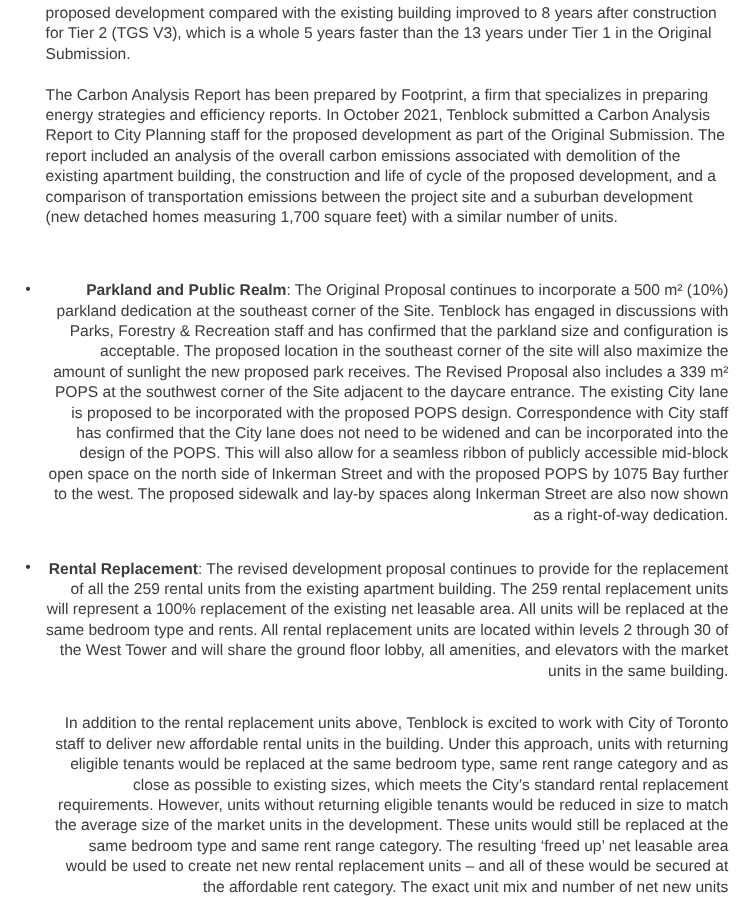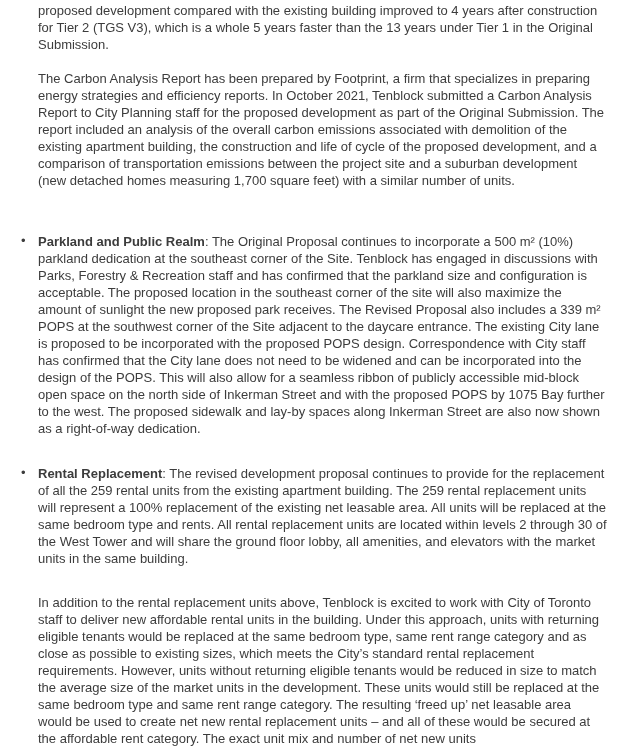--- a/index.html
+++ b/index.html
@@ -34,35 +34,36 @@
   }
   .bullet-item .marker {
     position: absolute;
     left: -17px;
     top: -1px;
     font-size: 13px;
     color: #3c3c3c;
   }
   .bullet-item p {
     margin: 0;
+    text-align: right;
   }
   .bullet-item .continuation {
     margin-top: 27px;
   }
   .bold {
     font-weight: bold;
   }
 </style>
 </head>
 <body>
 
 <div class="page">
   <div class="content">
 
-    <p class="para">proposed development compared with the existing building improved to 4 years after construction for Tier 2 (TGS V3), which is a whole 5 years faster than the 13 years under Tier 1 in the Original Submission.</p>
+    <p class="para">proposed development compared with the existing building improved to 8 years after construction for Tier 2 (TGS V3), which is a whole 5 years faster than the 13 years under Tier 1 in the Original Submission.</p>
 
     <p class="para carbon">The Carbon Analysis Report has been prepared by Footprint, a firm that specializes in preparing energy strategies and efficiency reports. In October 2021, Tenblock submitted a Carbon Analysis Report to City Planning staff for the proposed development as part of the Original Submission. The report included an analysis of the overall carbon emissions associated with demolition of the existing apartment building, the construction and life of cycle of the proposed development, and a comparison of transportation emissions between the project site and a suburban development (new detached homes measuring 1,700 square feet) with a similar number of units.</p>
 
     <div class="bullet-list">
 
       <div class="bullet-item">
         <span class="marker">•</span>
         <p><span class="bold">Parkland and Public Realm</span><span>: The Original Proposal continues to incorporate a 500 m² (10%) parkland dedication at the southeast corner of the Site. Tenblock has engaged in discussions with Parks, Forestry &amp; Recreation staff and has confirmed that the parkland size and configuration is acceptable. The proposed location in the southeast corner of the site will also maximize the amount of sunlight the new proposed park receives. The Revised Proposal also includes a 339 m² POPS at the southwest corner of the Site adjacent to the daycare entrance. The existing City lane is proposed to be incorporated with the proposed POPS design. Correspondence with City staff has confirmed that the City lane does not need to be widened and can be incorporated into the design of the POPS. This will also allow for a seamless ribbon of publicly accessible mid-block open space on the north side of Inkerman Street and with the proposed POPS by 1075 Bay further to the west. The proposed sidewalk and lay-by spaces along Inkerman Street are also now shown as a right-of-way dedication.</span></p>
       </div>
 

